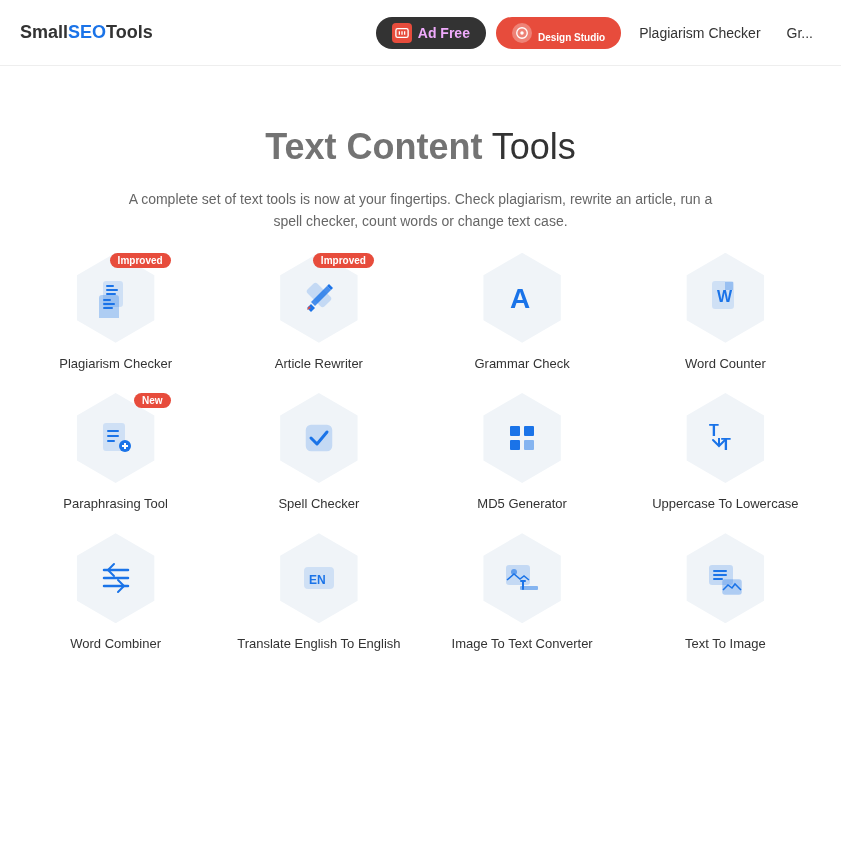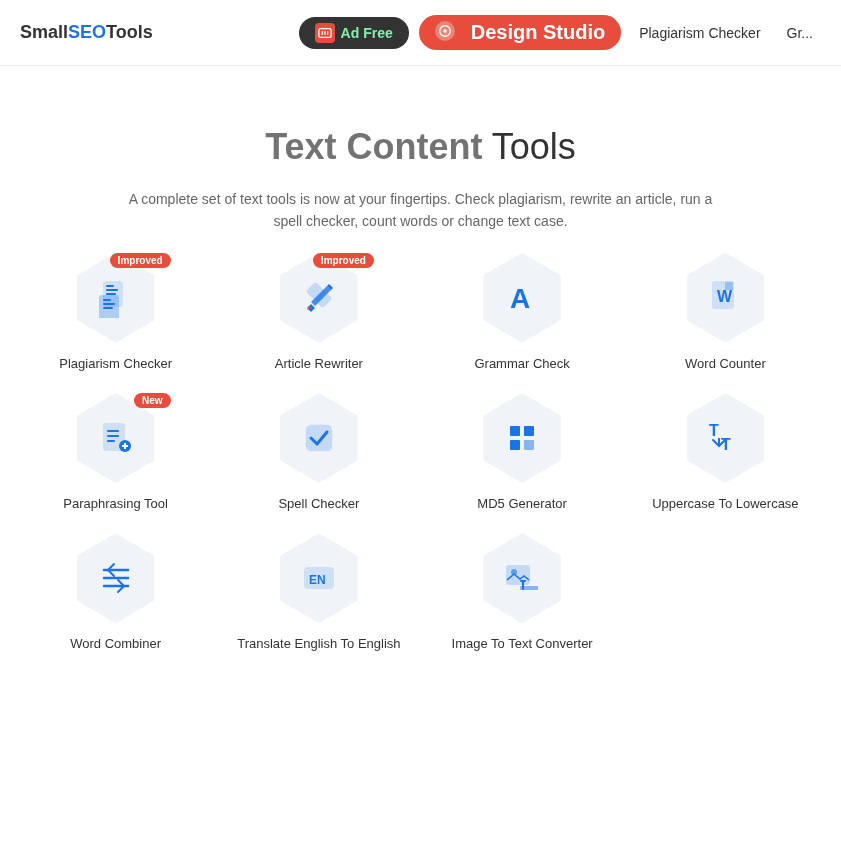--- a/index.html
+++ b/index.html
@@ -32,21 +32,21 @@
       align-items: center;
       gap: 10px;
       margin-left: auto;
     }
 
     .btn-ad-free {
       display: flex;
       align-items: center;
       gap: 6px;
       background: #333;
-      color: #86efac;
+      color: #f0abfc;
       border: none;
       border-radius: 20px;
       padding: 6px 16px;
       font-size: 14px;
       font-weight: bold;
       cursor: pointer;
     }
     .btn-ad-free-icon {
       width: 20px;
       height: 20px;
@@ -55,28 +55,28 @@
       display: flex;
       align-items: center;
       justify-content: center;
       font-size: 10px;
       color: white;
       font-weight: bold;
     }
 
     .btn-design-studio {
       display: flex;
-      align-items: flex-start;
-      gap: 16px;
+      align-items: flex-end;
+      gap: 6px;
       background: #e74c3c;
       color: #fff;
       border: none;
       border-radius: 20px;
       padding: 6px 16px;
-      font-size: 20px;
+      font-size: 10px;
       font-weight: bold;
       cursor: pointer;
     }
     .btn-design-studio-icon {
       width: 20px;
       height: 20px;
       background: rgba(255,255,255,0.3);
       border-radius: 50%;
       display: flex;
       align-items: center;
@@ -364,14 +364,29 @@
     <circle cx="12" cy="14" r="3" fill="#1a73e8" opacity="0.6"></circle>
     <polyline points="5,22 12,16 18,21 22,18 27,22" fill="none" stroke="#1a73e8" stroke-width="1.5"></polyline>
     <rect x="18" y="28" width="18" height="4" rx="1" fill="#1a73e8" opacity="0.5"></rect>
     <rect x="20" y="22" width="2" height="10" rx="1" fill="#1a73e8"></rect>
     <rect x="18" y="22" width="6" height="2" rx="1" fill="#1a73e8"></rect>
   </svg>
           </div>
         </div>
         <span class="tool-label">Image To Text Converter</span>
       </div>
+      <div class="tool-item">
+        <div class="tool-icon-wrapper">
+          <div class="tool-icon-bg">
+            <svg viewBox="0 0 40 40" xmlns="http://www.w3.org/2000/svg">
+    <rect x="5" y="8" width="22" height="18" rx="2" fill="#1a73e8" opacity="0.2" stroke="#1a73e8" stroke-width="2"></rect>
+    <rect x="8" y="12" width="14" height="2" rx="1" fill="#1a73e8"></rect>
+    <rect x="8" y="16" width="14" height="2" rx="1" fill="#1a73e8"></rect>
+    <rect x="8" y="20" width="10" height="2" rx="1" fill="#1a73e8"></rect>
+    <rect x="18" y="22" width="18" height="14" rx="2" fill="#1a73e8" opacity="0.3" stroke="#1a73e8" stroke-width="1.5"></rect>
+    <polyline points="18,32 23,27 27,30 30,26 36,32" fill="none" stroke="#1a73e8" stroke-width="1.5"></polyline>
+  </svg>
+          </div>
+        </div>
+        <span class="tool-label">Text To Image</span>
+      </div>
     </div>
 </main>
 
 </body></html>

